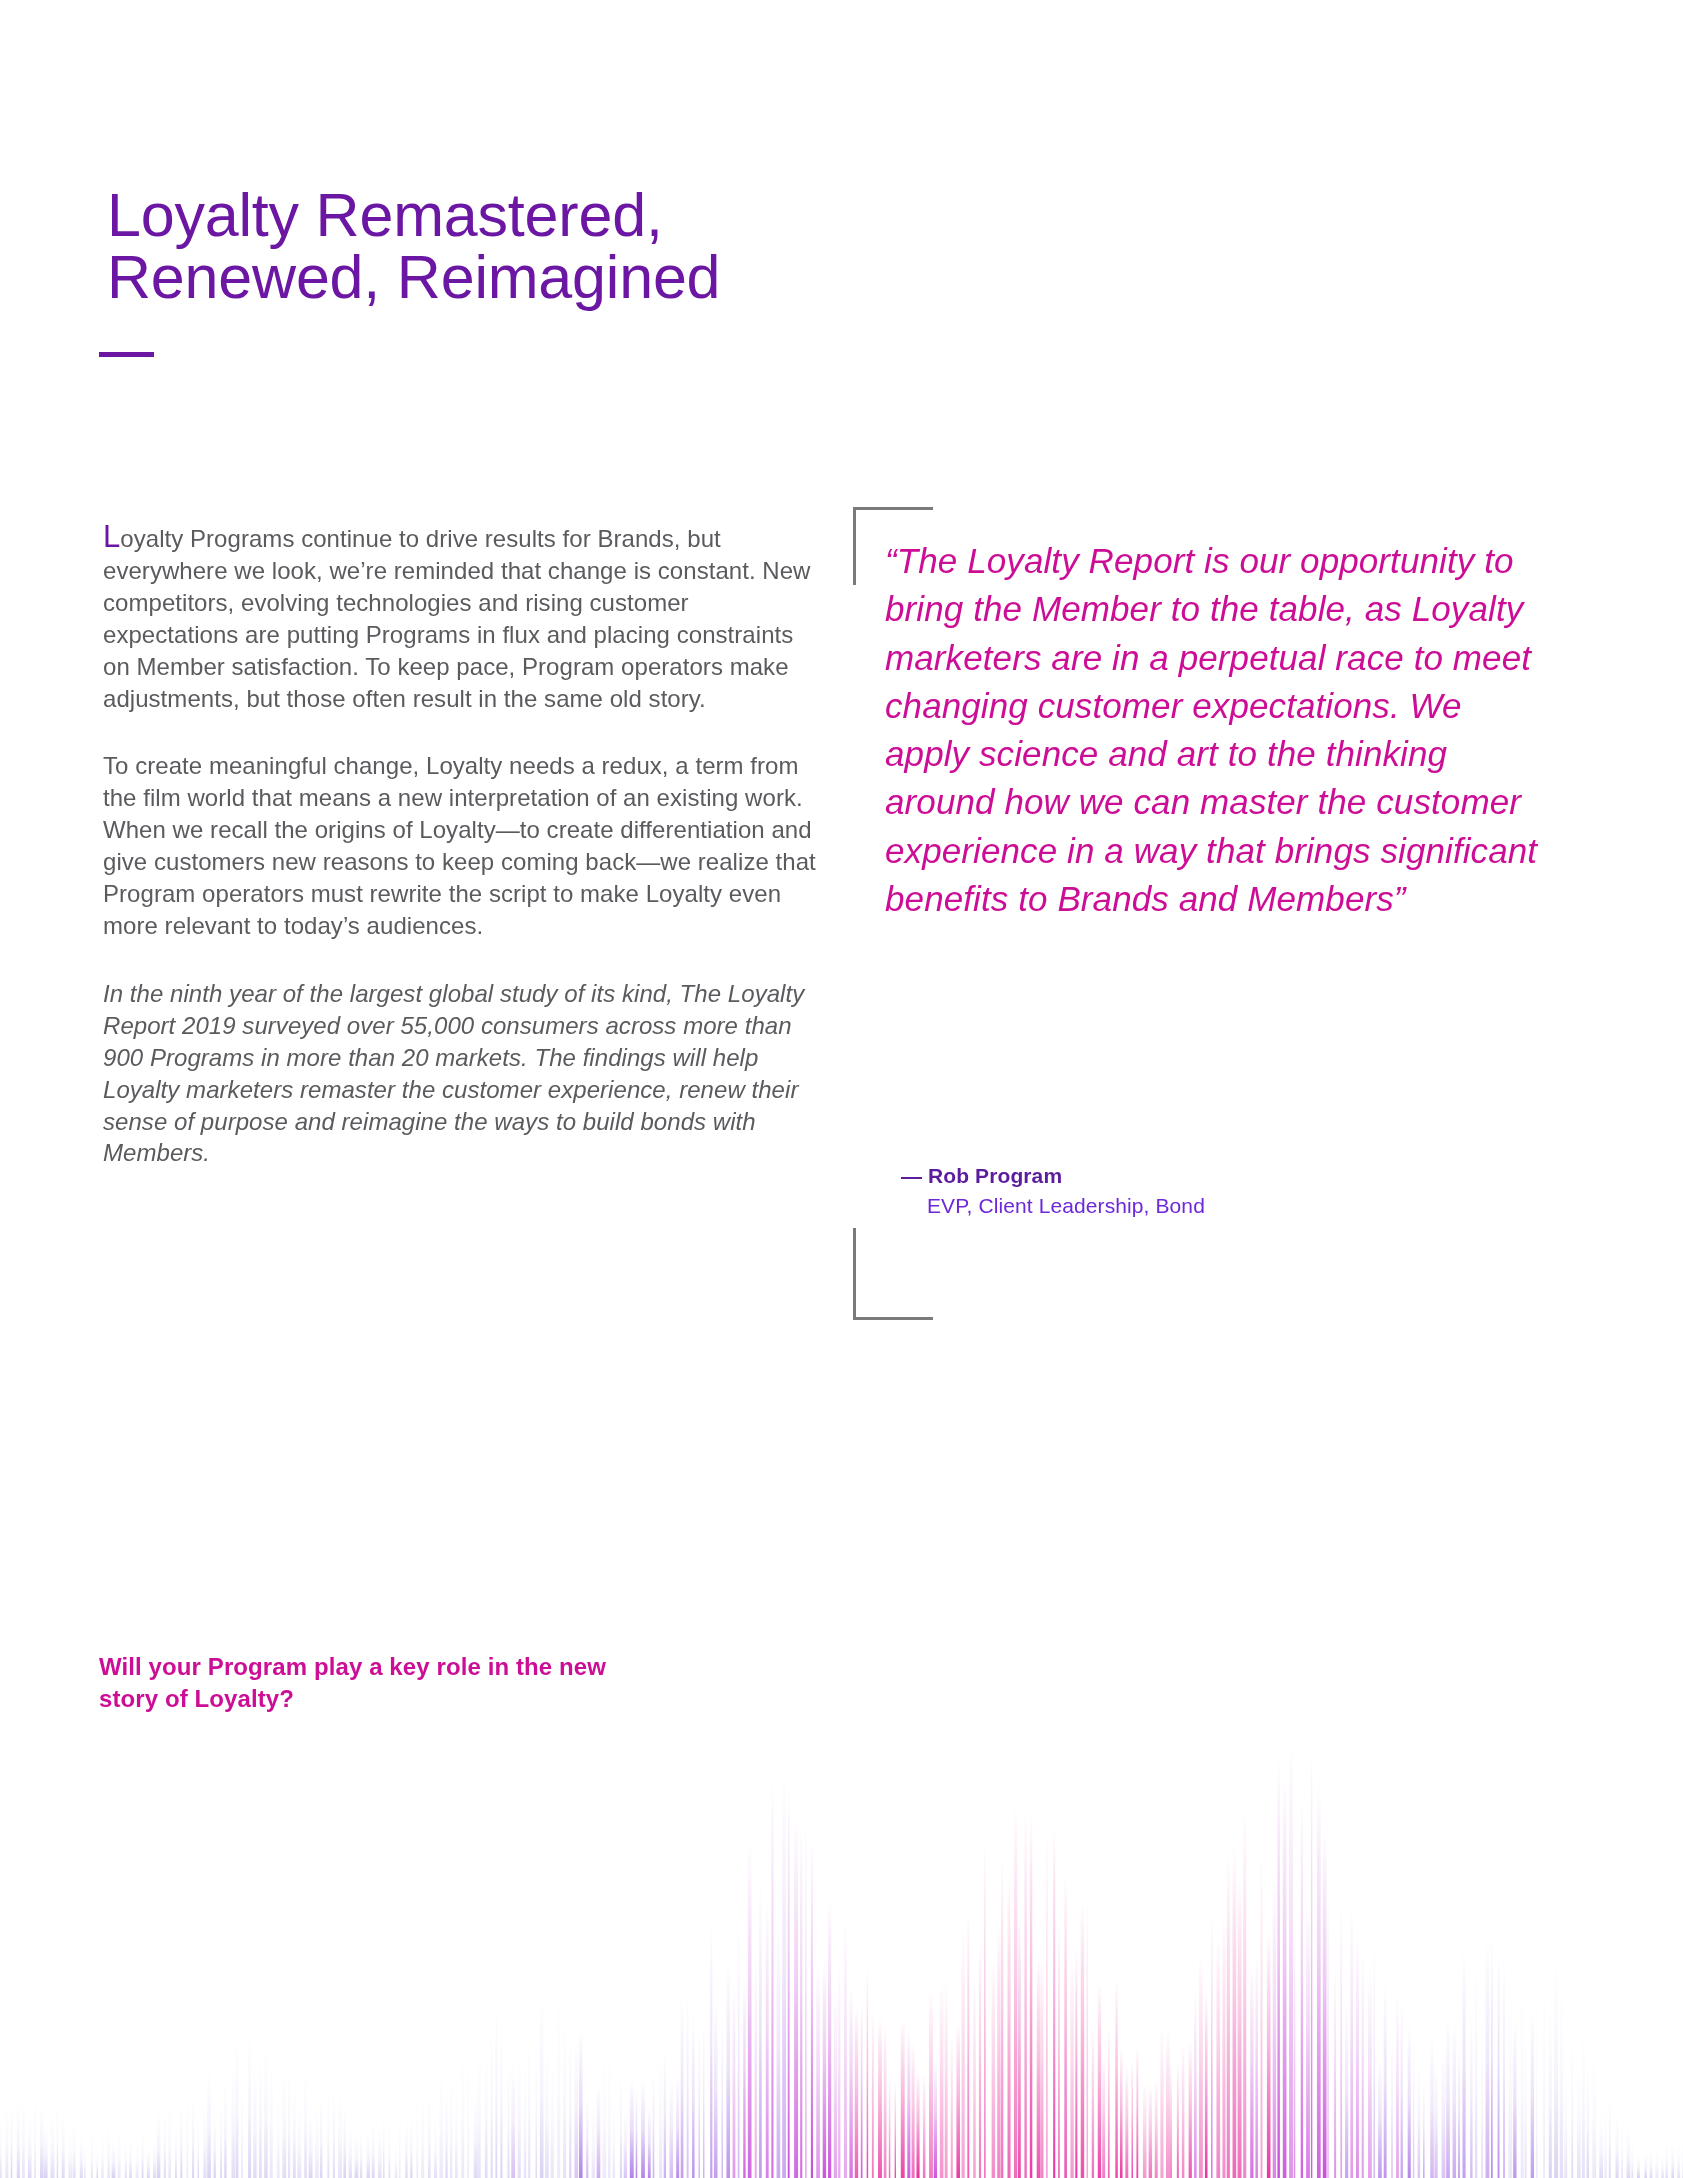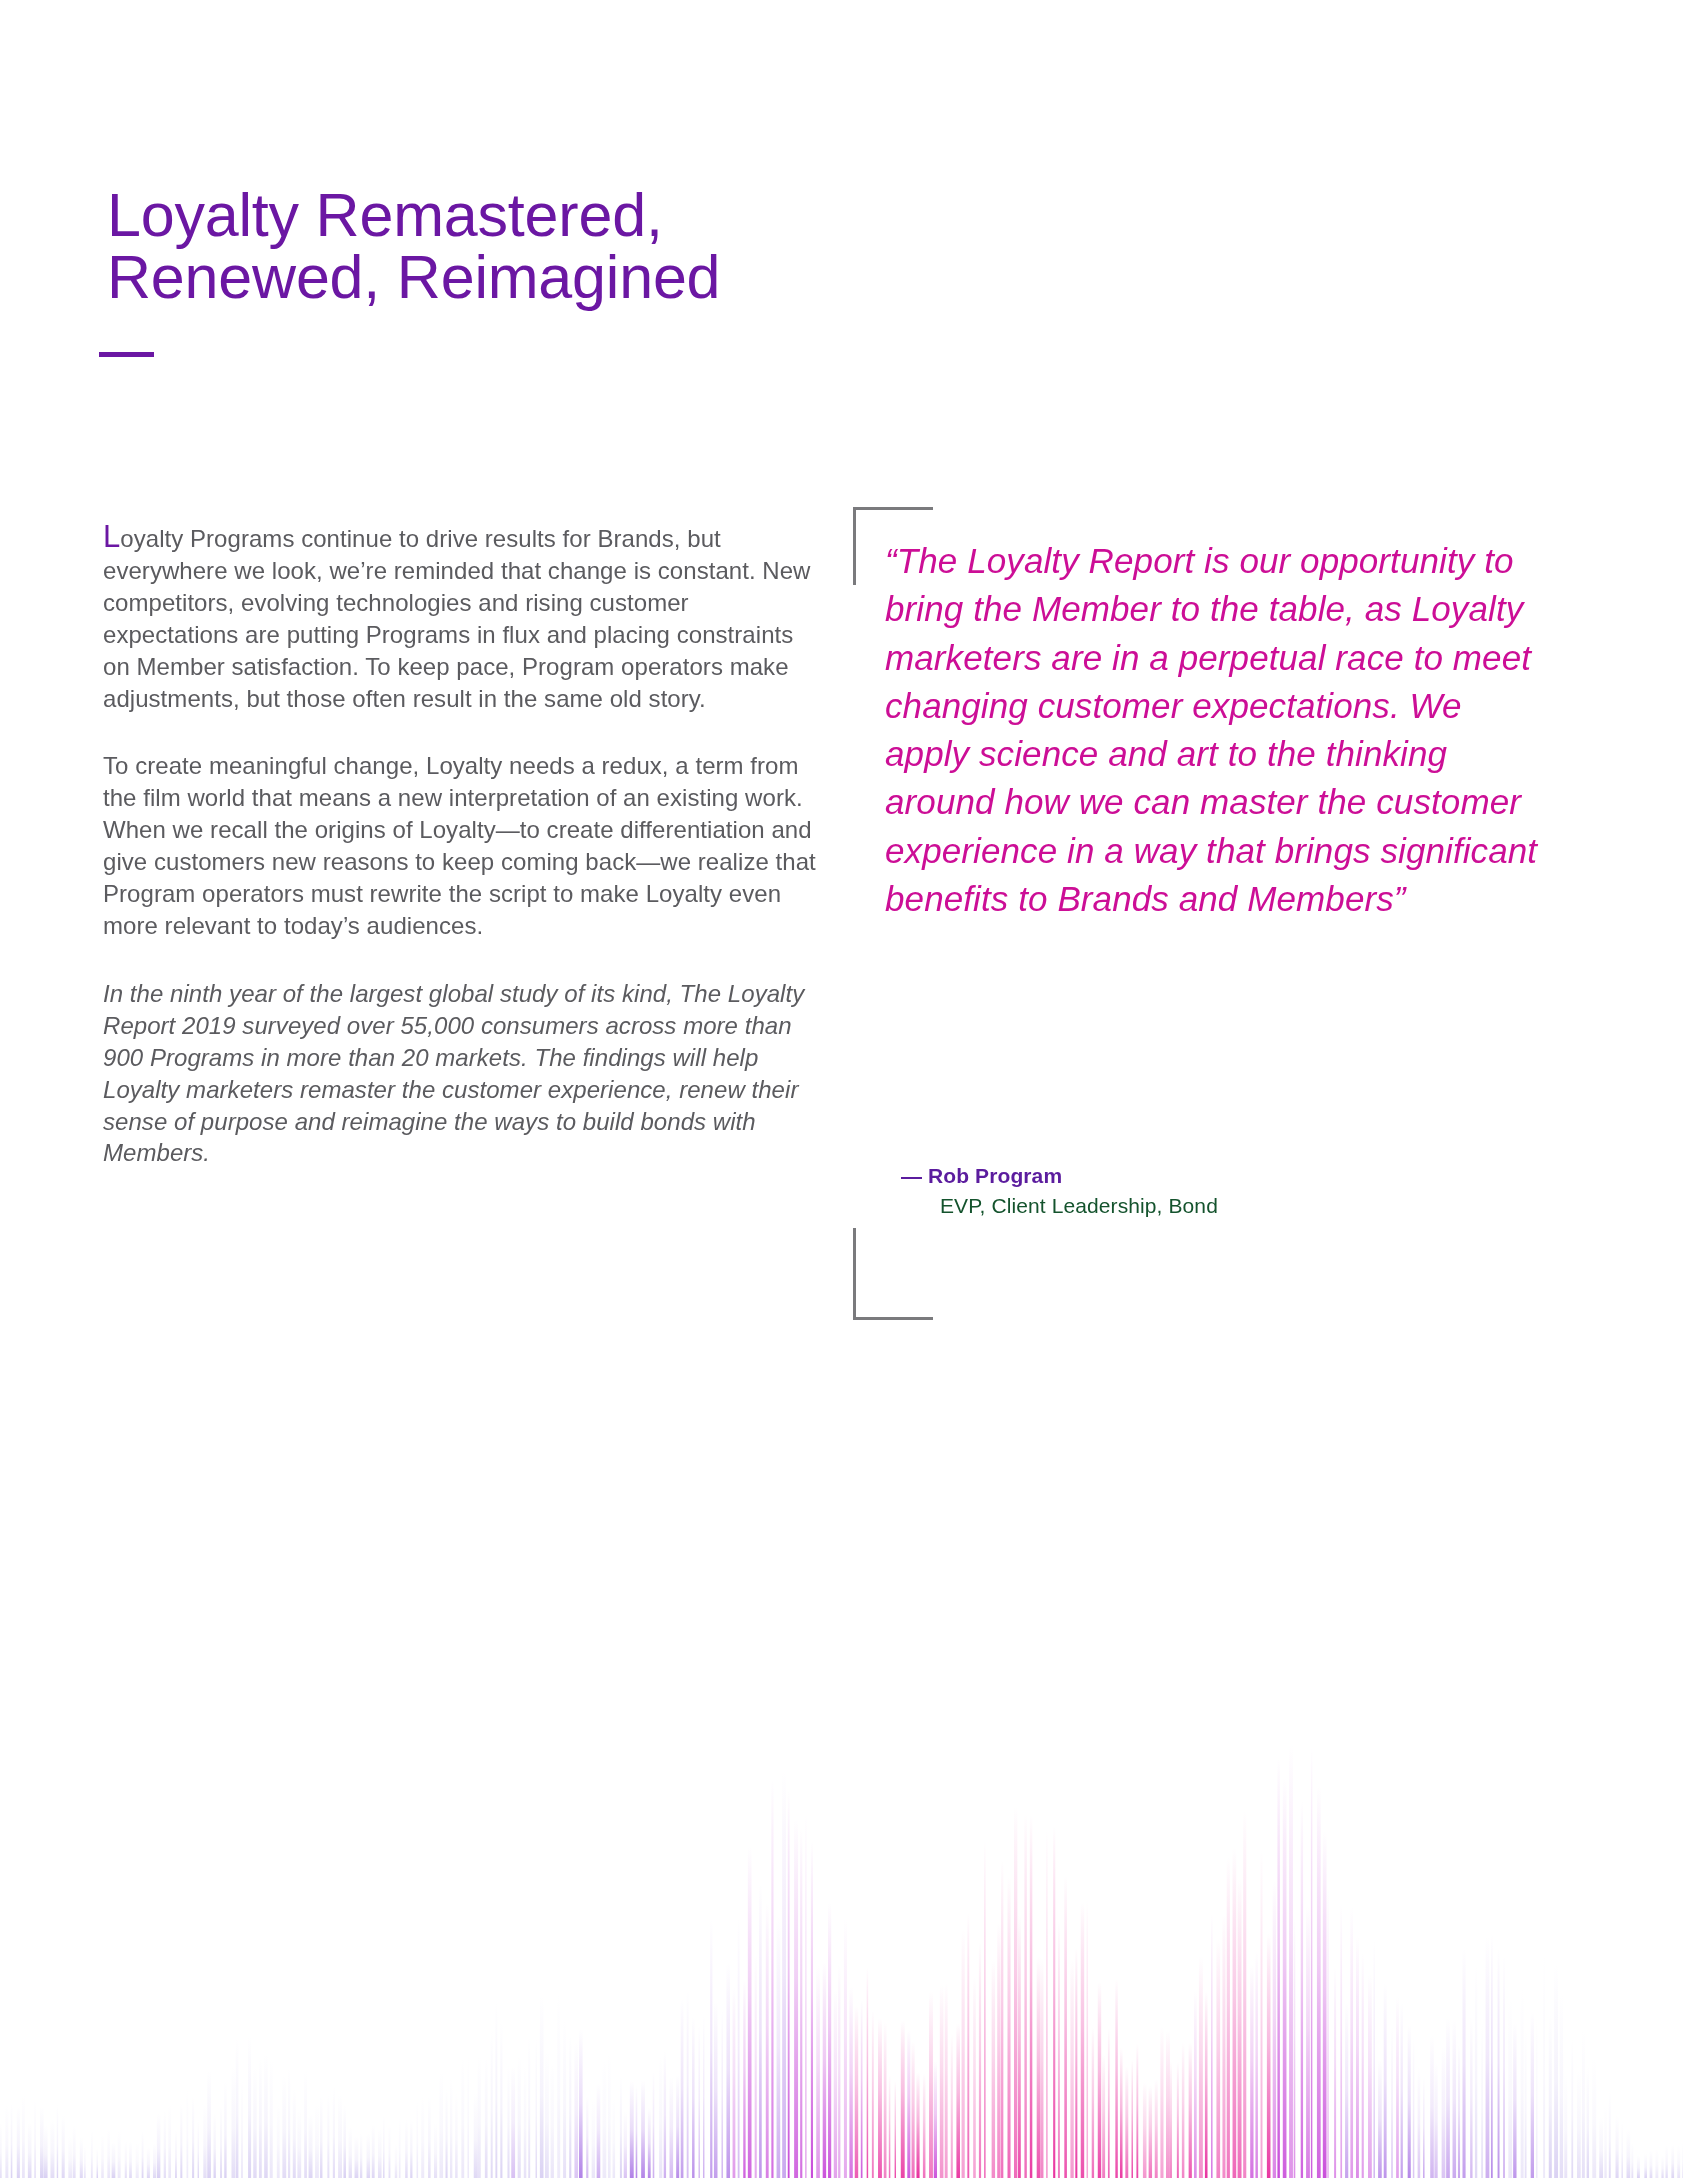--- a/index.html
+++ b/index.html
@@ -148,25 +148,25 @@
   }
   .attrib-name {
     margin: 0;
     font-size: 21px;
     line-height: 1.32;
     font-weight: 700;
     color: #5B1C9E;
     letter-spacing: 0.1px;
   }
   .attrib-role {
-    margin: 2px 0 0 39px;
+    margin: 2px 0 0 26px;
     font-size: 21px;
     line-height: 1.32;
     font-weight: 400;
-    color: #14532d;
+    color: #6d28d9;
     letter-spacing: 0.1px;
   }
 </style>
 </head>
 <body>
 
 <div class="page">
 
   <svg id="waveform" viewBox="0 0 1700 560" preserveAspectRatio="none" aria-hidden="true">
     <defs>
@@ -500,20 +500,22 @@
 Renewed, Reimagined</h1>
     <div class="title-rule"></div>
   </div>
 
   <div class="left-col">
     <p class="body-par"><span class="dropcap">L</span><span>oyalty Programs continue to drive results for Brands, but everywhere we look, we’re reminded that change is constant. New competitors, evolving technologies and rising customer expectations are putting Programs in flux and placing constraints on Member satisfaction. To keep pace, Program operators make adjustments, but those often result in the same old story.</span></p>
     <p class="body-par">To create meaningful change, Loyalty needs a redux, a term from the film world that means a new interpretation of an existing work. When we recall the origins of Loyalty—to create differentiation and give customers new reasons to keep coming back—we realize that Program operators must rewrite the script to make Loyalty even more relevant to today’s audiences.</p>
     <p class="body-par">In the ninth year of the largest global study of its kind, The Loyalty Report 2019 surveyed over 55,000 consumers across more than 900 Programs in more than 20 markets. The findings will help Loyalty marketers remaster the customer experience, renew their sense of purpose and reimagine the ways to build bonds with Members.</p>
   </div>
 
+  <p class="cta">Will your Program play a key role in the new
+story of Loyalty?</p>
 
   <div class="quote-block">
     <div class="bracket-top"></div>
     <div class="bracket-bottom"></div>
     <p class="quote-text"><span class="quote-mark">“</span><span>The Loyalty Report is our opportunity to bring the Member to the table, as Loyalty marketers are in a perpetual race to meet changing customer expectations. We apply science and art to the thinking around how we can master the customer experience in a way that brings significant benefits to Brands and Members”</span></p>
     <div class="attrib">
       <p class="attrib-name">— Rob Program</p>
       <p class="attrib-role">EVP, Client Leadership, Bond</p>
     </div>
   </div>

